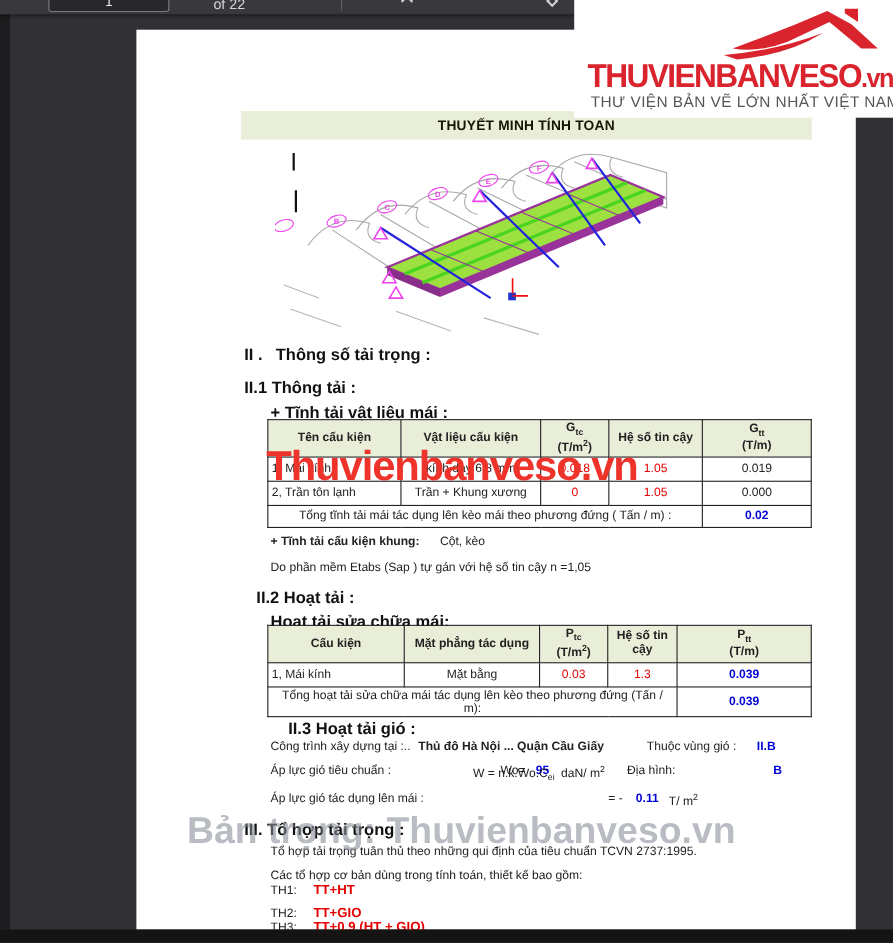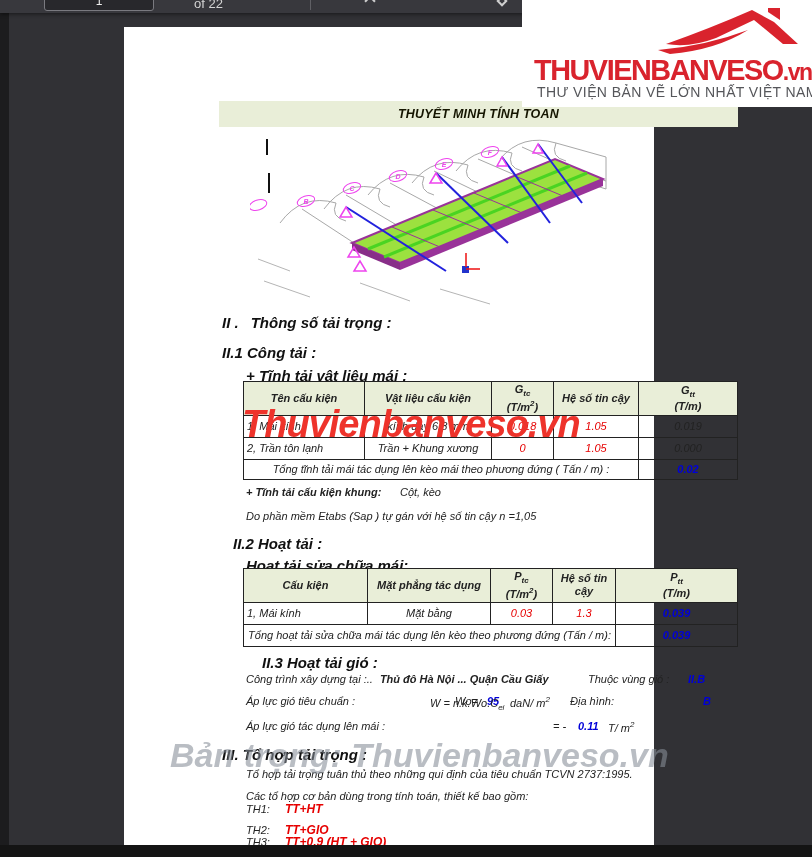--- a/index.html
+++ b/index.html
@@ -17,22 +17,22 @@
   .tb-sep { position:absolute; top:-6px; width:1px; height:16px; background:#606065; }
   .tb-icon { position:absolute; top:-6px; color:#cfcfcf; font-size:12px; }
   #fit-icon { position:absolute; left:616px; top:-7px; width:22px; height:15px;
     border:2px solid #cfcfcf; border-radius:2px; }
   #left-strip { position:absolute; left:0; top:13px; width:9px; height:832px;
     background:#1c1c1e; z-index:4; }
   #bottom-bar { position:absolute; left:0; top:845px; width:812px; height:12px;
     background:#141414; z-index:6; }
 
   
-  #page { position:absolute; left:124px; top:27px; width:530px; height:818px;
-    background:#ffffff; z-index:1;font-style:italic; }
+  #page { position:absolute; left:124px; top:27px; width:654px; height:818px;
+    background:#ffffff; z-index:1; }
 
   
   #logo-patch { position:absolute; right:0; top:0; width:290px; height:107px;
     background:#ffffff; z-index:7; }
   #brand { position:absolute; left:12px; top:53px; font-size:30px; font-weight:bold;
     color:#d9232d; letter-spacing:-1.5px; transform:scaleX(.96); transform-origin:left; white-space:nowrap; }
   #brand .tld { font-size:24px; }
   #tagline { position:absolute; left:15px; top:84px; font-size:14px; color:#55565a;
     letter-spacing:.4px; white-space:nowrap; }
 
@@ -168,21 +168,21 @@
     <g>
       <rect x="212" y="135" width="7" height="7" fill="#2233cc"></rect>
       <line x1="216" y1="136" x2="216" y2="122" stroke="#ee1111" stroke-width="1.5"></line>
       <line x1="216" y1="138" x2="230" y2="138" stroke="#ee1111" stroke-width="1.5"></line>
     </g>
   </svg>
 
   <div class="heading" style="left:98px; top:287px;">
     <span>II .</span><span style="display:inline-block;width:12px;"></span><span>Thông số tải trọng :</span>
   </div>
-  <div class="heading" style="left:98px; top:317px;">II.1 Công tải :</div>
+  <div class="heading" style="left:98px; top:317px;">II.1 Thông tải :</div>
   <div class="heading" style="left:122px; top:340px;">+ Tĩnh tải vật liệu mái :</div>
 
   <table class="calc" style="left:119px; top:354px; width:494px;">
     <colgroup>
         <col style="width:121px">
         <col style="width:127px">
         <col style="width:62px">
         <col style="width:85px">
         <col style="width:99px">
       </colgroup>

